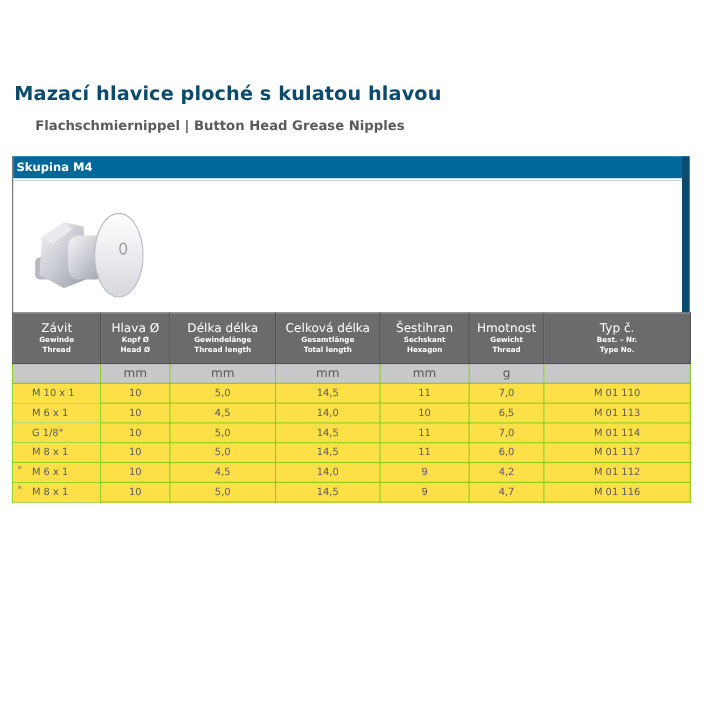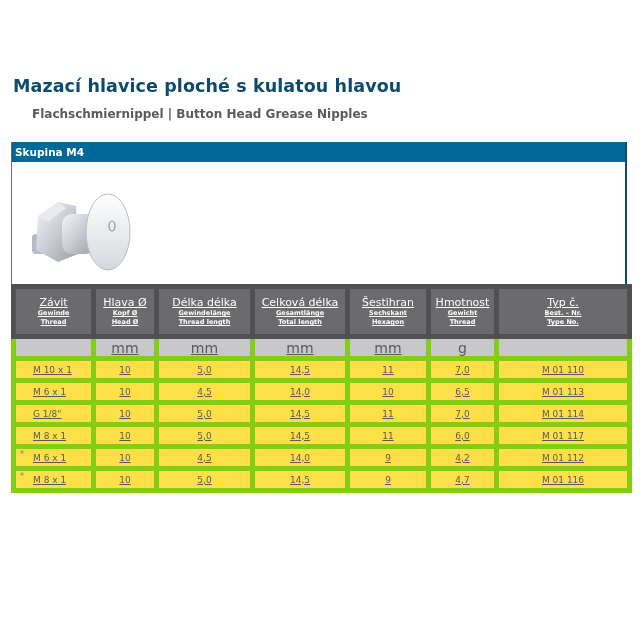--- a/index.html
+++ b/index.html
@@ -3,33 +3,33 @@
   <meta charset="utf-8">
   <style>
     html, body { margin: 0; padding: 0; background: #ffffff; }
     body { width: 640px; height: 640px; position: relative; overflow: hidden;
            font-family: "DejaVu Sans", "Liberation Sans", sans-serif; color: #555557; }
     .title { position: absolute; left: 13px; top: 76px; font-size: 17.5px; font-weight: bold;
              color: #0c4a6e; letter-spacing: 0.1px; white-space: nowrap; }
     .subtitle { position: absolute; left: 4px; top: 107px; font-size: 12px; font-weight: bold;
                 color: #5a5a5c; white-space: nowrap; margin-left: 28px; }
     .panel { position: absolute; left: 11px; top: 142px; width: 616px; height: 142px;
-             border-left: 1px solid #6b6b6d; border-right: 2px solid #0c4a6e; box-sizing: border-box; }
+             border-left: 1px solid #6b6b6d; border-right: 7px solid #0c4a6e; box-sizing: border-box; }
     .group-bar { position: absolute; left: 0; top: 0; right: 0; height: 20px; background: #006999;
                  color: #ffffff; font-size: 10.5px; font-weight: bold; line-height: 20px; padding-left: 3px;
                  border-bottom: 2px solid #ffffff; }
     .product { position: absolute; left: 14px; top: 34px; width: 110px; height: 100px; }
     table.spec { position: absolute; left: 11px; top: 284px; width: 616px; border-collapse: collapse;
                  table-layout: fixed; }
-    table.spec th, table.spec td { border: 5px solid #84cc16; text-align: center; padding: 0; text-decoration: underline; }
+    table.spec th, table.spec td { border: 1px solid #84cc16; text-align: center; padding: 0; }
     table.spec thead tr.head th { background: #6b6b6d; color: #ffffff; height: 45px; vertical-align: middle;
                                   border-color: #505052; }
     .h-main { display: block; font-size: 11px; font-weight: normal; line-height: 13px; }
     .h-sub { display: block; font-size: 6.5px; font-weight: bold; line-height: 9px; }
-    table.spec thead tr.units td { background: #c8c8ca; color: #5a5a5c; font-size: 14px; height: 17px; }
+    table.spec thead tr.units td { background: #c8c8ca; color: #5a5a5c; font-size: 11px; height: 17px; }
     table.spec tbody td { height: 17px; font-size: 9px; color: #5a5a5c; background: #fde047; }
     table.spec tbody td.thread { text-align: left; padding-left: 17px; position: relative; }
     .star { position: absolute; left: 4px; top: 1px; font-size: 8px; color: #777; }
   </style>
 </head>
 <body>
 
 <div class="title">Mazací hlavice ploché s kulatou hlavou</div>
 <div class="subtitle">Flachschmiernippel | Button Head Grease Nipples</div>
 

